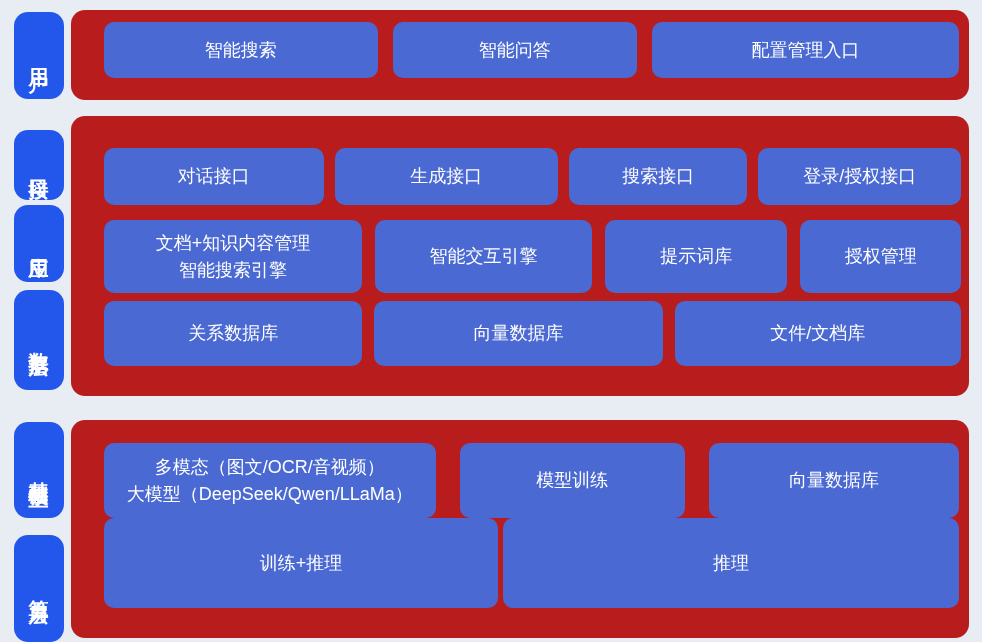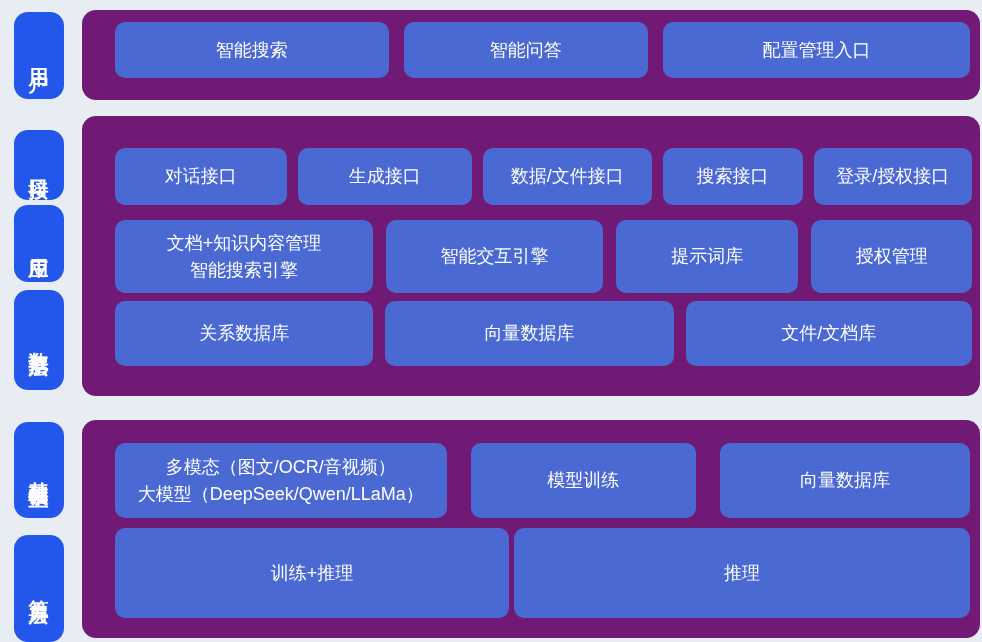--- a/index.html
+++ b/index.html
@@ -3,22 +3,22 @@
 <meta charset="utf-8">
 <style>
   html,body{margin:0;padding:0;}
   body{
     width:982px;height:642px;overflow:hidden;
     background:#e8edf4;
     font-family:"Liberation Sans",sans-serif;
   }
   .canvas{position:relative;width:982px;height:642px;}
   .panel{
-    position:absolute;left:82px;width:898px;
-    background:#701a75;border-radius:14px;
+    position:absolute;left:71px;width:898px;
+    background:#b91c1c;border-radius:14px;
     box-sizing:border-box;display:flex;flex-direction:column;
   }
   .panel-user{top:10px;height:90px;padding:12px 10px 12px 33px;}
   .panel-mid{top:116px;height:280px;padding:32px 8px 23px 33px;}
   .panel-bottom{top:420px;height:218px;padding:23px 10px 20px 33px;}
   .pill{
     position:absolute;left:14px;width:50px;
     background:#2357ec;border-radius:14px;
     color:#fff;font-weight:bold;font-size:20px;
     display:flex;align-items:center;justify-content:center;
@@ -31,42 +31,41 @@
     display:flex;align-items:center;justify-content:center;
     text-align:center;font-size:18px;font-weight:500;
     white-space:pre-line;line-height:1.5;
     box-sizing:border-box;padding:2px 6px;
     flex-basis:0;min-width:0;
   }
   .row-1{flex:0 0 56px;gap:15px;}
   .row-2{flex:0 0 57px;gap:11px;margin-bottom:15px;}
   .row-3{flex:0 0 73px;gap:13px;margin-bottom:8px;}
   .row-4{flex:0 0 65px;gap:12px;justify-content:center;}
-  .row-5{flex:0 0 75px;gap:24px;margin-bottom:10px;}
+  .row-5{flex:0 0 75px;gap:24px;}
   .row-6{flex:0 0 90px;gap:5px;justify-content:center;}
 </style>
 </head>
 <body>
 
 <div class="canvas">
 
   <section class="panel panel-user">
     <div class="row row-1">
       <div class="block" style="flex-grow:274">智能搜索</div>
       <div class="block" style="flex-grow:243">智能问答</div>
       <div class="block" style="flex-grow:309">配置管理入口</div>
     </div>
   </section>
   <div class="pill" style="top:12px;height:87px">用户</div>
 
   <section class="panel panel-mid">
     <div class="row row-2">
       <div class="block" style="flex-grow:171">对话接口</div>
       <div class="block" style="flex-grow:174">生成接口</div>
-      <div class="block" style="flex-grow:168">数据/文件接口</div>
       <div class="block" style="flex-grow:137">搜索接口</div>
       <div class="block" style="flex-grow:157">登录/授权接口</div>
     </div>
     <div class="row row-3">
       <div class="block" style="flex-grow:260">文档+知识内容管理
 智能搜索引擎</div>
       <div class="block" style="flex-grow:217">智能交互引擎</div>
       <div class="block" style="flex-grow:180">提示词库</div>
       <div class="block" style="flex-grow:157">授权管理</div>
     </div>

